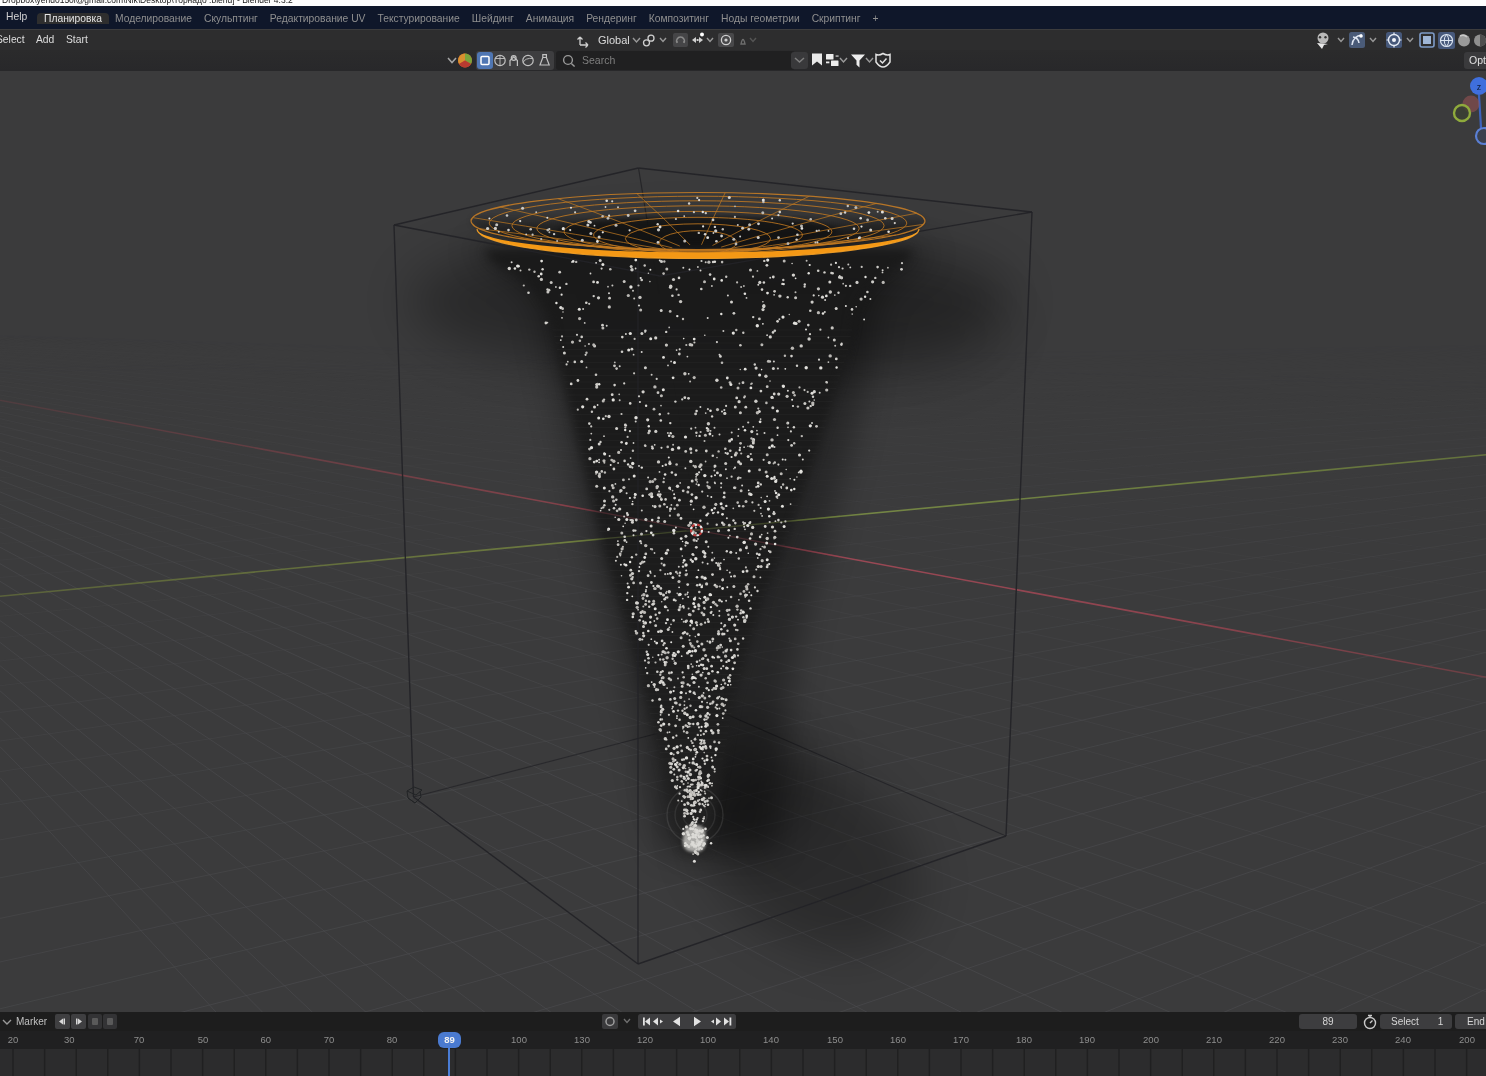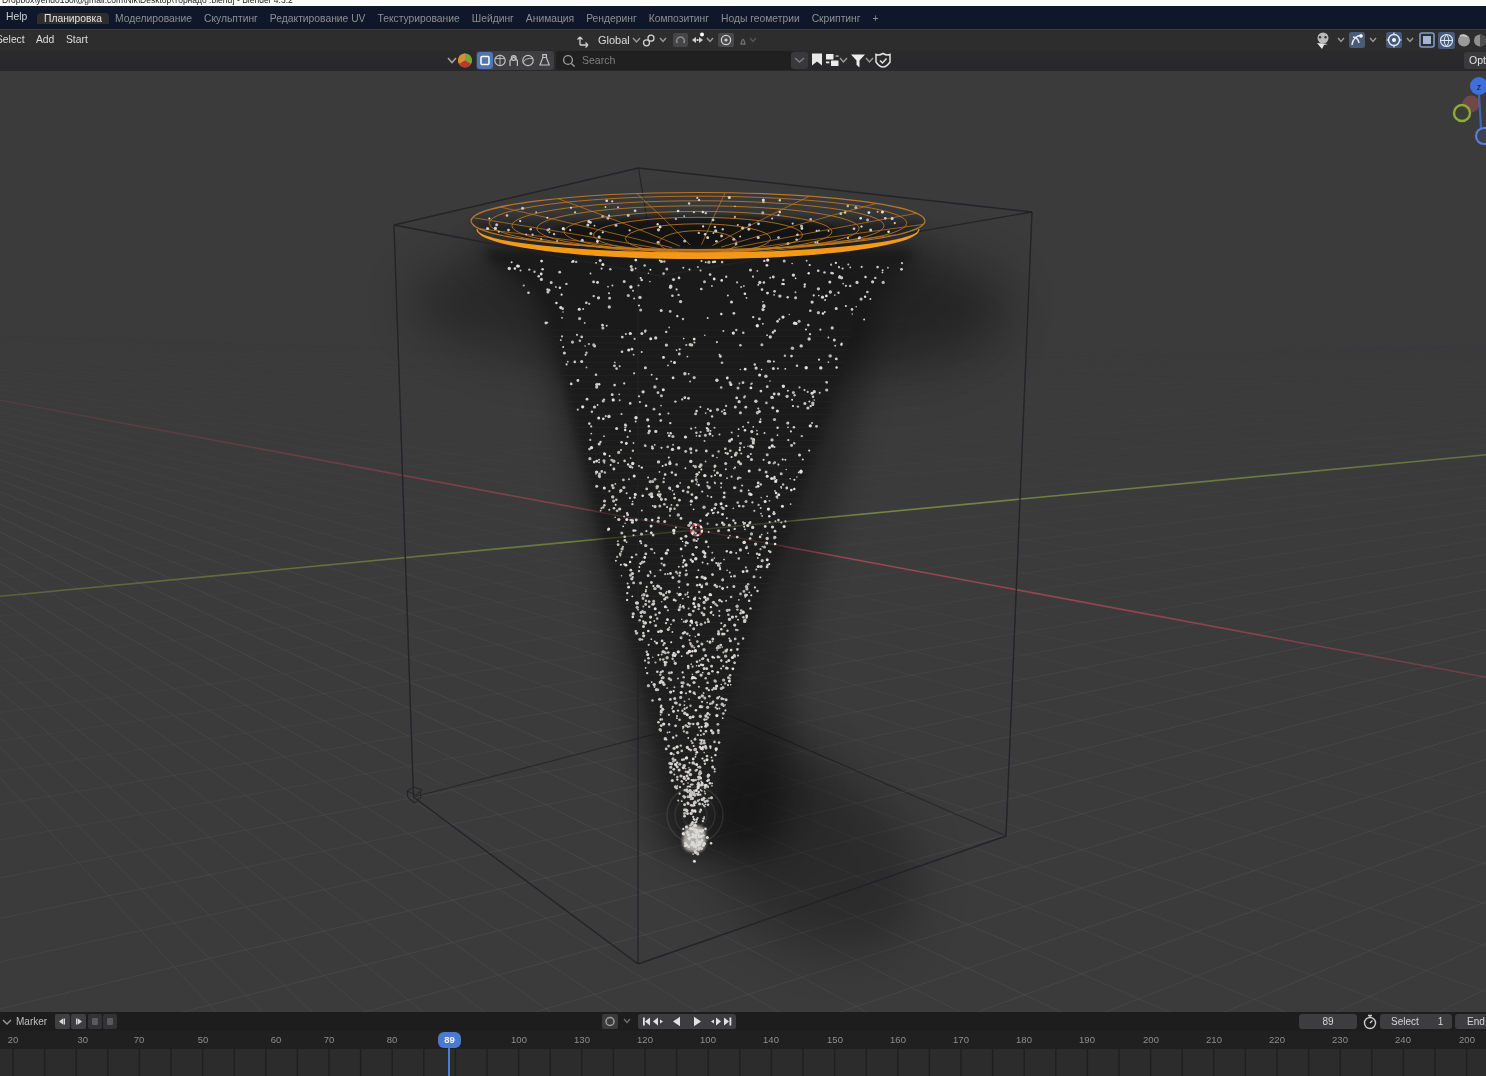--- a/index.html
+++ b/index.html
@@ -2536,24 +2536,24 @@
 <svg class="abs" style="left:1362px;top:2px" width="16" height="16">
         <circle cx="8" cy="9" r="5.5" fill="none" stroke="#c9c9c9" stroke-width="1.4"></circle>
         <path d="M8,9 l2.5,-2.5 M6,1.5 h4 M8,1.5 v2" stroke="#c9c9c9" stroke-width="1.4" fill="none"></path>
       </svg>
 <div class="fld" style="left:1380px;width:72px;text-align:left;padding-left:11px">Select</div>
 <div class="fld" style="left:1429px;width:23px;background:none">1</div>
 <div class="fld" style="left:1455px;width:31px;border-radius:3px 0 0 3px;text-align:left;padding-left:12px">End</div>
 </div>
     <div class="abs ruler">
       <span style="position:absolute;left:1px;top:3px;width:24px;text-align:center">20</span>
-      <span style="position:absolute;left:64px;top:3px;width:24px;text-align:right">30</span>
+      <span style="position:absolute;left:64px;top:3px;width:24px;text-align:left">30</span>
       <span style="position:absolute;left:127px;top:3px;width:24px;text-align:center">70</span>
       <span style="position:absolute;left:191px;top:3px;width:24px;text-align:center">50</span>
-      <span style="position:absolute;left:264px;top:3px;width:24px;text-align:center">60</span>
+      <span style="position:absolute;left:247px;top:3px;width:24px;text-align:right">60</span>
       <span style="position:absolute;left:317px;top:3px;width:24px;text-align:center">70</span>
       <span style="position:absolute;left:380px;top:3px;width:24px;text-align:center">80</span>
       <span style="position:absolute;left:443px;top:3px;width:24px;text-align:center">90</span>
       <span style="position:absolute;left:507px;top:3px;width:24px;text-align:center">100</span>
       <span style="position:absolute;left:570px;top:3px;width:24px;text-align:center">130</span>
       <span style="position:absolute;left:633px;top:3px;width:24px;text-align:center">120</span>
       <span style="position:absolute;left:696px;top:3px;width:24px;text-align:center">100</span>
       <span style="position:absolute;left:759px;top:3px;width:24px;text-align:center">140</span>
       <span style="position:absolute;left:823px;top:3px;width:24px;text-align:center">150</span>
       <span style="position:absolute;left:886px;top:3px;width:24px;text-align:center">160</span>

